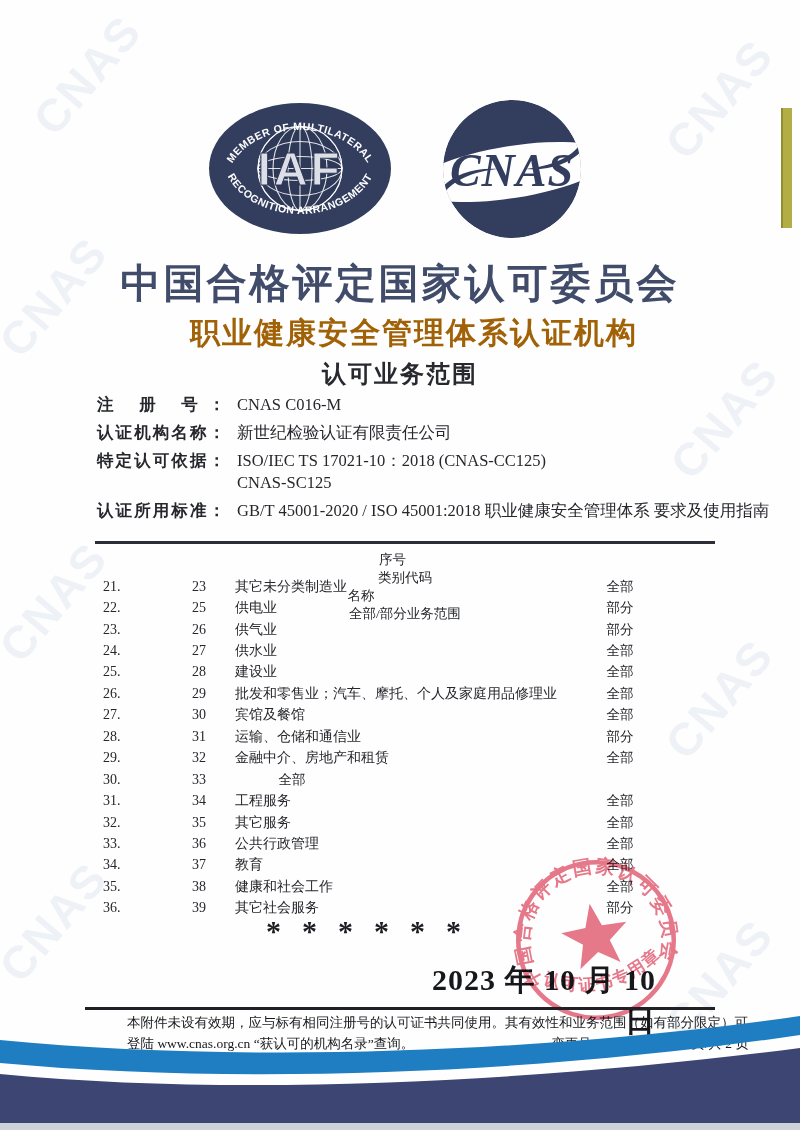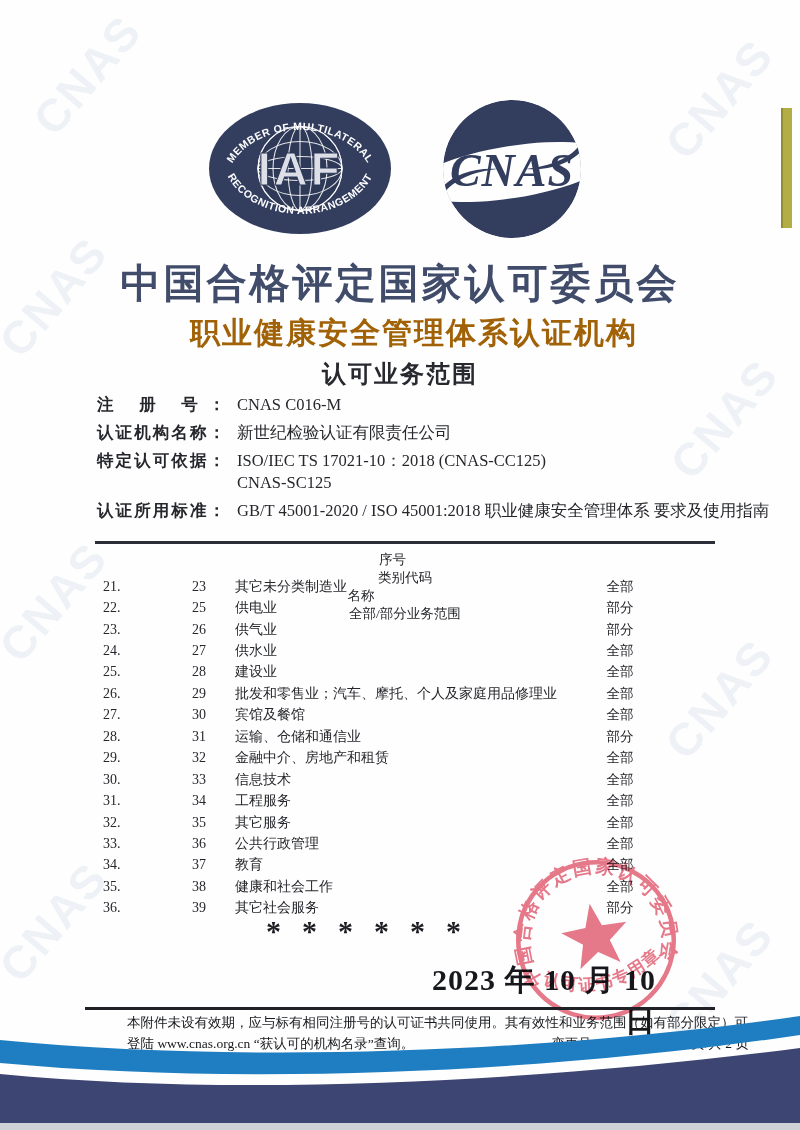--- a/index.html
+++ b/index.html
@@ -221,21 +221,20 @@
       <div class="tr">
         <div class="c1">29.</div>
         <div class="c2">32</div>
         <div class="c3">金融中介、房地产和租赁</div>
         <div class="c4">全部</div>
       </div>
 
       <div class="tr">
         <div class="c1">30.</div>
         <div class="c2">33</div>
-        <div class="c3">信息技术</div>
         <div class="c4">全部</div>
       </div>
 
       <div class="tr">
         <div class="c1">31.</div>
         <div class="c2">34</div>
         <div class="c3">工程服务</div>
         <div class="c4">全部</div>
       </div>
 

